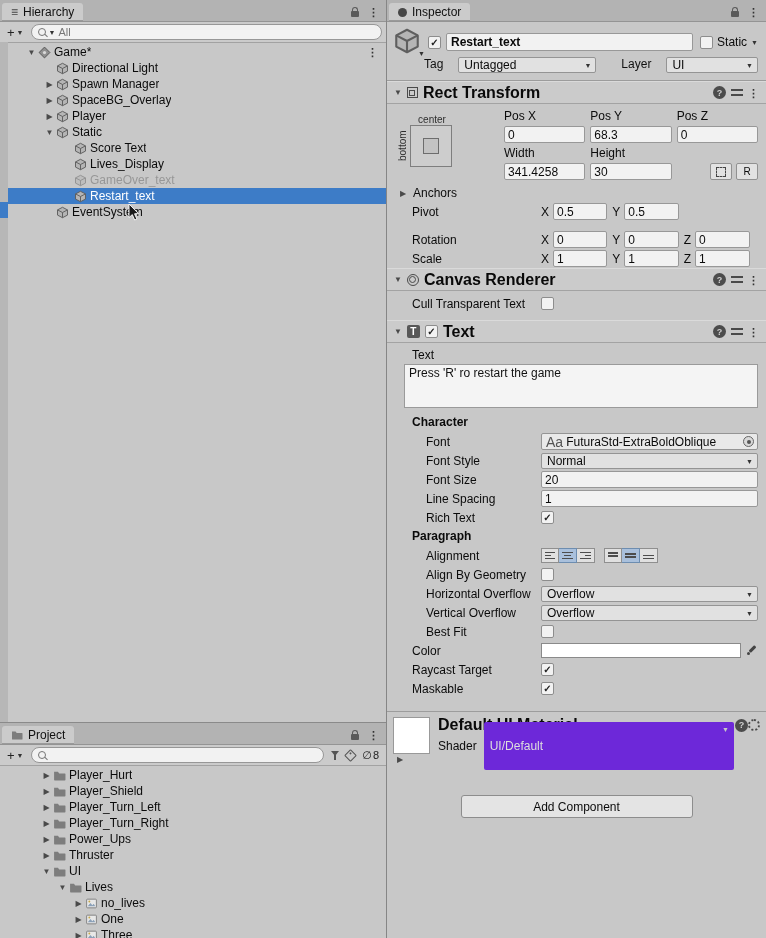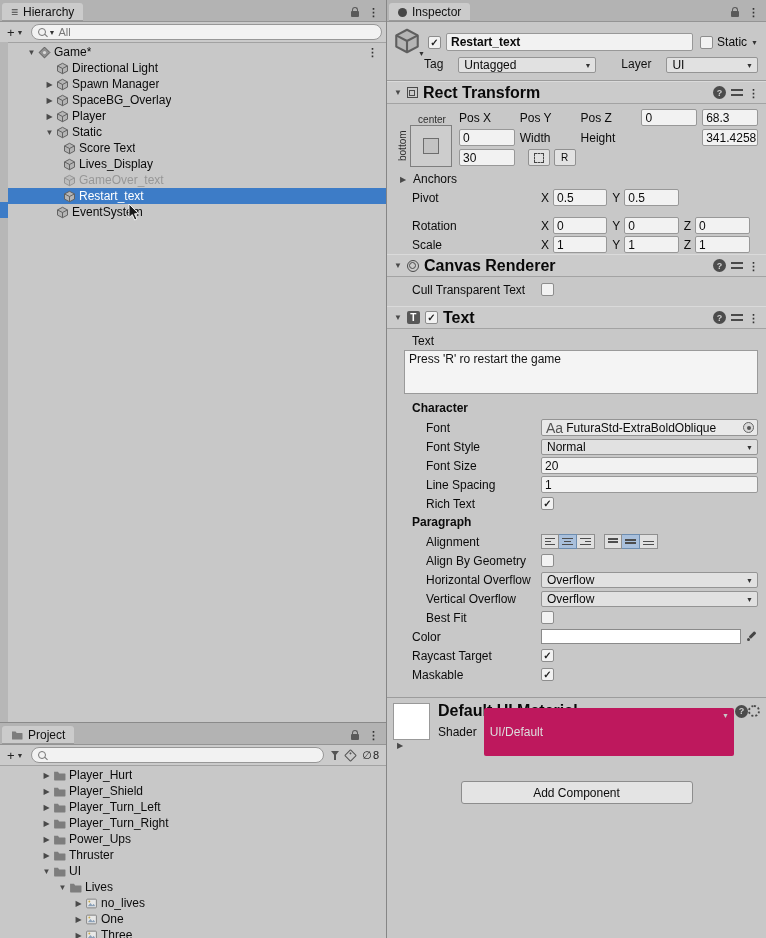--- a/index.html
+++ b/index.html
@@ -49,21 +49,21 @@
   .tree{flex:1;position:relative;overflow:hidden;padding-top:1px}
   .hierarchy .tree{margin-left:8px}
   .row{height:16px;display:flex;align-items:center;font-size:12px;white-space:nowrap}
   .row .arrow{width:13px;flex:0 0 13px;text-align:center;font-size:8px;color:#4a4a4a}
   .row .icon{width:13px;height:13px;flex:0 0 13px;margin-right:3px}
   .row .lbl{overflow:hidden;text-overflow:ellipsis}
   .row.bold .lbl{font-weight:normal}
   .row.muted .lbl{color:#979797}
   .row.selected{background:#3d7cc7}
   .row.selected .lbl{color:#fff}
-  .i0{padding-left:17px}.i1{padding-left:35px}.i2{padding-left:42px}
+  .i0{padding-left:17px}.i1{padding-left:35px}.i2{padding-left:53px}
   .p1{padding-left:40px}.p2{padding-left:56px}.p3{padding-left:72px}
   .gutter{position:absolute;left:0;top:42px;bottom:0;width:8px;background:#b7b7b7}
   .gutter-sel{position:absolute;left:0;top:160px;width:8px;height:16px;background:#3d7cc7}
   .cursor{position:absolute;left:127px;top:203px;z-index:5}
 
   
   .insp-header{padding:5px 6px 7px;border-bottom:1px solid #9c9c9c}
   .ih-row1{display:flex;align-items:center;gap:5px}
   .big-icon{width:30px;height:30px;flex:0 0 30px;position:relative}
   .big-icon .bi-caret{position:absolute;right:-2px;bottom:0;font-size:7px;color:#333}
@@ -114,21 +114,21 @@
   .font-prefix{font-size:14px;color:#555}
 
   
   .rt-body{position:relative;padding:5px 8px 0 0}
   .anchor-widget{position:absolute;left:10px;top:10px}
   .aw-top{font-size:10px;color:#2e2e2e;width:42px;margin-left:14px;text-align:center}
   .aw-wrap{display:flex;align-items:center}
   .aw-left{font-size:10px;color:#2e2e2e;writing-mode:vertical-rl;transform:rotate(180deg);height:42px;width:13px;text-align:center}
   .aw-box{width:42px;height:42px;border:1px solid #7e7e7e;background:#cdcdcd;position:relative;box-sizing:border-box}
   .aw-box::after{content:'';position:absolute;inset:12px;border:1px solid #6d6d6d;background:#c3c3c3}
-  .rt-grid{margin-left:72px;display:grid;grid-template-columns:1fr 1fr 1fr 1fr 1fr;column-gap:5px;row-gap:3px;align-items:center}
+  .rt-grid{margin-left:117px;display:grid;grid-template-columns:1fr 1fr 1fr;column-gap:5px;row-gap:3px;align-items:center}
   .glabel{height:14px;line-height:14px;font-size:12px;white-space:nowrap}
   .rt-btns{display:flex;justify-content:flex-end;align-items:center;gap:4px}
   .mini-btn{height:15px;min-width:14px;background:#e2e2e2;border:1px solid #919191;border-radius:2px;
             display:flex;align-items:center;justify-content:center;font-size:10px;padding:0 3px}
   .bp-icon{width:8px;height:8px;border:1px dashed #444}
   .anchors-row{display:flex;align-items:center;gap:2px;height:18px;padding-left:13px;margin-top:4px}
   .anchors-row .arrow{font-size:8px;color:#4a4a4a;width:11px}
   .axgrid{flex:1;display:grid;grid-template-columns:1fr 1fr 1fr;column-gap:5px}
   .axcell{display:flex;align-items:center;gap:4px;min-width:0}
 
@@ -153,21 +153,21 @@
   .dropper-icon::before{content:'';position:absolute;left:6px;top:1px;width:3px;height:8px;background:#444;border-radius:1px;transform:rotate(45deg)}
   .dropper-icon::after{content:'';position:absolute;left:2px;top:8px;width:3px;height:3px;background:#444;border-radius:50%}
 
   
   .mat-section{margin-top:6px;border-top:1px solid #9c9c9c;padding:5px 6px 1px}
   .mat-main{display:flex;gap:8px}
   .mat-swatch{width:37px;height:37px;flex:0 0 37px;background:#fff;border:1px solid #999;box-sizing:border-box}
   .mat-right{flex:1;display:flex;flex-direction:column;gap:5px;min-width:0}
   .mat-title-row{display:flex;align-items:center;height:16px}
   .mat-shader-row{display:flex;align-items:center;gap:7px;height:16px}
-  .shader-dd{flex:1;height:16px;background:#be185d;color:#dedede;border-radius:2px;display:flex;align-items:center;
+  .shader-dd{flex:1;height:16px;background:#6d28d9;color:#dedede;border-radius:2px;display:flex;align-items:center;
              padding:16px 6px;position:relative;margin-right:26px}
   .shader-dd::after{content:"▼";font-size:7px;color:#c7c7c7;position:absolute;right:5px;top:4px}
   .mat-foldout{height:11px;display:flex;align-items:center;padding-left:4px}
   .mat-foldout .arrow{font-size:8px;color:#4a4a4a}
 
   .add-wrap{display:flex;justify-content:center;margin-top:29px}
   .add-btn{width:230px;height:21px;background:#e4e4e4;border:1px solid #8d8d8d;border-radius:3px;
            display:flex;align-items:center;justify-content:center;font-size:12px;color:#0b0b0b}
 </style>
 </head>

